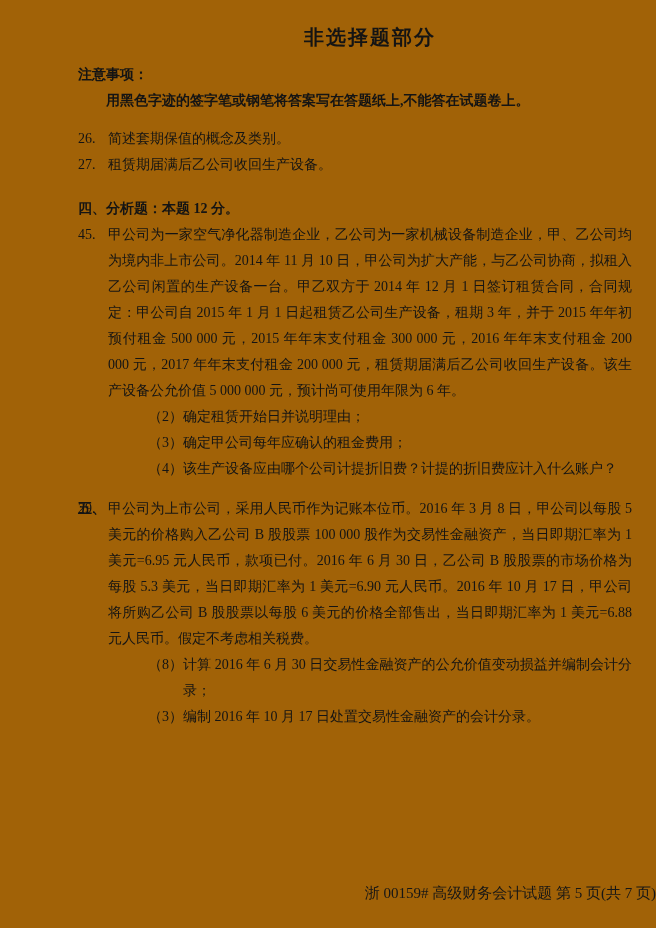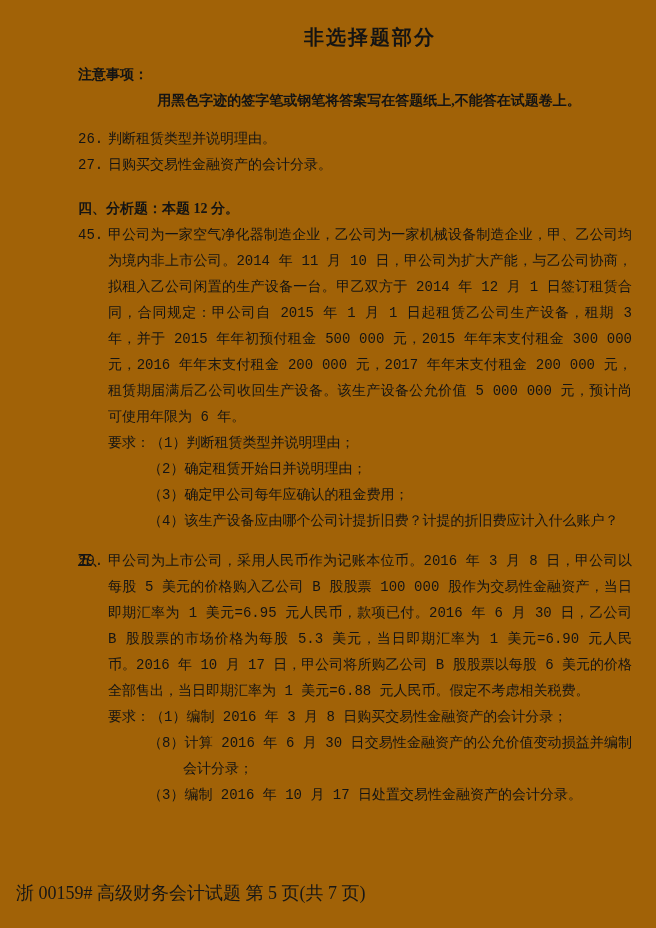--- a/index.html
+++ b/index.html
@@ -31,33 +31,31 @@
     padding-left: 30px;
     margin-bottom: 12px;
     font-family: "Liberation Sans", "DejaVu Sans", sans-serif;
   }
   .notice-label {
     font-weight: bold;
   }
   .notice-line {
     font-weight: bold;
     text-indent: 2em;
-    text-align: center;
   }
   .sec-heading {
     font-weight: bold;
     text-align: justify;
   }
   .sec3 { margin-top: 12px; }
   .sec4 { margin-top: 18px; }
   .sec5 { margin-top: 14px; }
   .hang30 {
     position: relative;
     padding-left: 30px;
-    font-family: Liberation Mono, monospace;
   }
   .hang30 > .marker {
     position: absolute;
     left: 0;
     top: 0;
   }
   .question-body {
     text-align: justify;
   }
   .req-first {
@@ -67,75 +65,68 @@
     margin-left: 40px;
     padding-left: 35px;
     text-indent: -35px;
     text-align: justify;
   }
   .footer {
     position: absolute;
     left: 0;
     right: 0;
     bottom: 26px;
-    text-align: left;
-    font-size: 18px;
+    text-align: right;
+    font-size: 15px;
     line-height: 18px;
     color: #161616;
-    padding-left: 16px;
   }
 </style>
 </head>
 <body>
 
 <div class="page">
   <div class="content">
 
     <div class="doc-title">非选择题部分</div>
 
     <div class="notice">
       <div class="notice-label">注意事项：</div>
       <div class="notice-line">用黑色字迹的签字笔或钢笔将答案写在答题纸上,不能答在试题卷上。</div>
     </div>
 
     <div class="sec3">
       <div class="hang30">
         <span class="marker">26.</span>
-        <span>判断租赁类型并说明理由。</span>
+        <span>简述套期保值的概念及类别。</span>
       </div>
       <div class="hang30">
         <span class="marker">27.</span>
-        <span>日购买交易性金融资产的会计分录。</span>
+        <span>租赁期届满后乙公司收回生产设备。</span>
       </div>
     </div>
 
     <div class="sec4">
       <div class="sec-heading">四、分析题：本题 12 分。</div>
       <div class="hang30">
         <span class="marker">45.</span>
         <div class="question-body">甲公司为一家空气净化器制造企业，乙公司为一家机械设备制造企业，甲、乙公司均为境内非上市公司。2014 年 11 月 10 日，甲公司为扩大产能，与乙公司协商，拟租入乙公司闲置的生产设备一台。甲乙双方于 2014 年 12 月 1 日签订租赁合同，合同规定：甲公司自 2015 年 1 月 1 日起租赁乙公司生产设备，租期 3 年，并于 2015 年年初预付租金 500 000 元，2015 年年末支付租金 300 000 元，2016 年年末支付租金 200 000 元，2017 年年末支付租金 200 000 元，租赁期届满后乙公司收回生产设备。该生产设备公允价值 5 000 000 元，预计尚可使用年限为 6 年。</div>
-        <div class="req-first">
-          <span>要求：</span><span>（1）判断租赁类型并说明理由；</span>
-        </div>
         <div class="req-item">（2）确定租赁开始日并说明理由；</div>
         <div class="req-item">（3）确定甲公司每年应确认的租金费用；</div>
         <div class="req-item">（4）该生产设备应由哪个公司计提折旧费？计提的折旧费应计入什么账户？</div>
       </div>
     </div>
 
     <div class="sec5">
       <div class="sec-heading hang30">
         <span class="marker">五、</span>
       </div>
       <div class="hang30">
         <span class="marker">29.</span>
         <div class="question-body">甲公司为上市公司，采用人民币作为记账本位币。2016 年 3 月 8 日，甲公司以每股 5 美元的价格购入乙公司 B 股股票 100 000 股作为交易性金融资产，当日即期汇率为 1 美元=6.95 元人民币，款项已付。2016 年 6 月 30 日，乙公司 B 股股票的市场价格为每股 5.3 美元，当日即期汇率为 1 美元=6.90 元人民币。2016 年 10 月 17 日，甲公司将所购乙公司 B 股股票以每股 6 美元的价格全部售出，当日即期汇率为 1 美元=6.88 元人民币。假定不考虑相关税费。</div>
-        <div class="req-first">
-          <span>要求：</span><span>（1）编制 2016 年 3 月 8 日购买交易性金融资产的会计分录；</span>
-        </div>
         <div class="req-item">（8）计算 2016 年 6 月 30 日交易性金融资产的公允价值变动损益并编制会计分录；</div>
         <div class="req-item">（3）编制 2016 年 10 月 17 日处置交易性金融资产的会计分录。</div>
       </div>
     </div>
 
   </div>
 
   <div class="footer">浙 00159# 高级财务会计试题 第 5 页(共 7 页)</div>
 </div>
 

